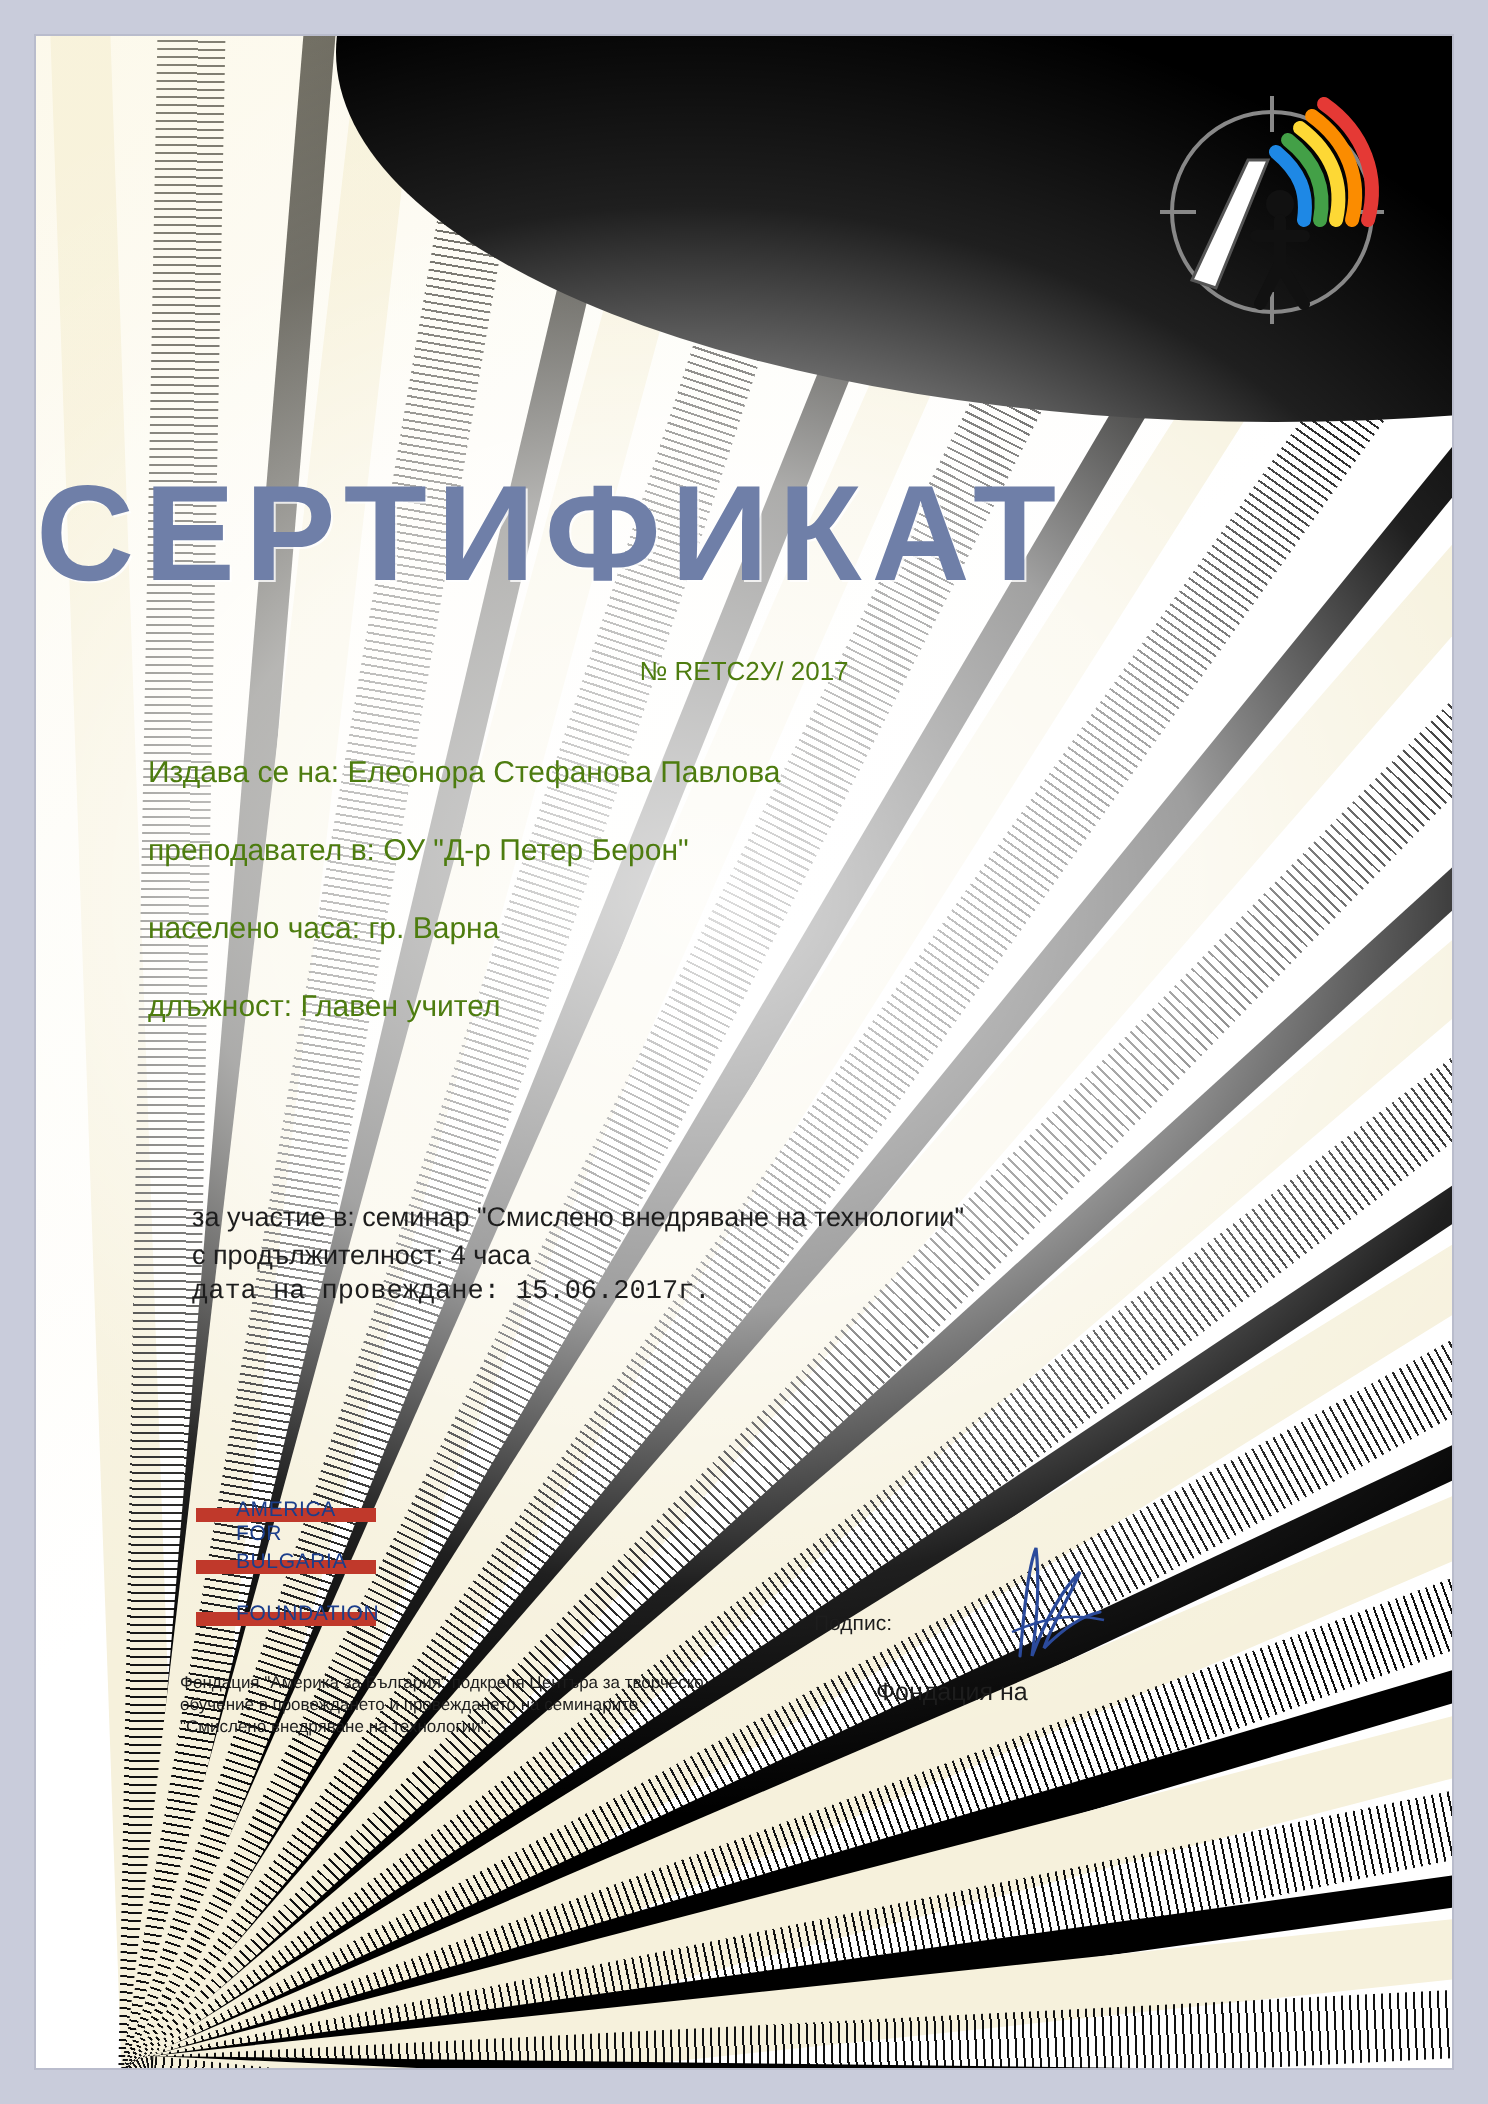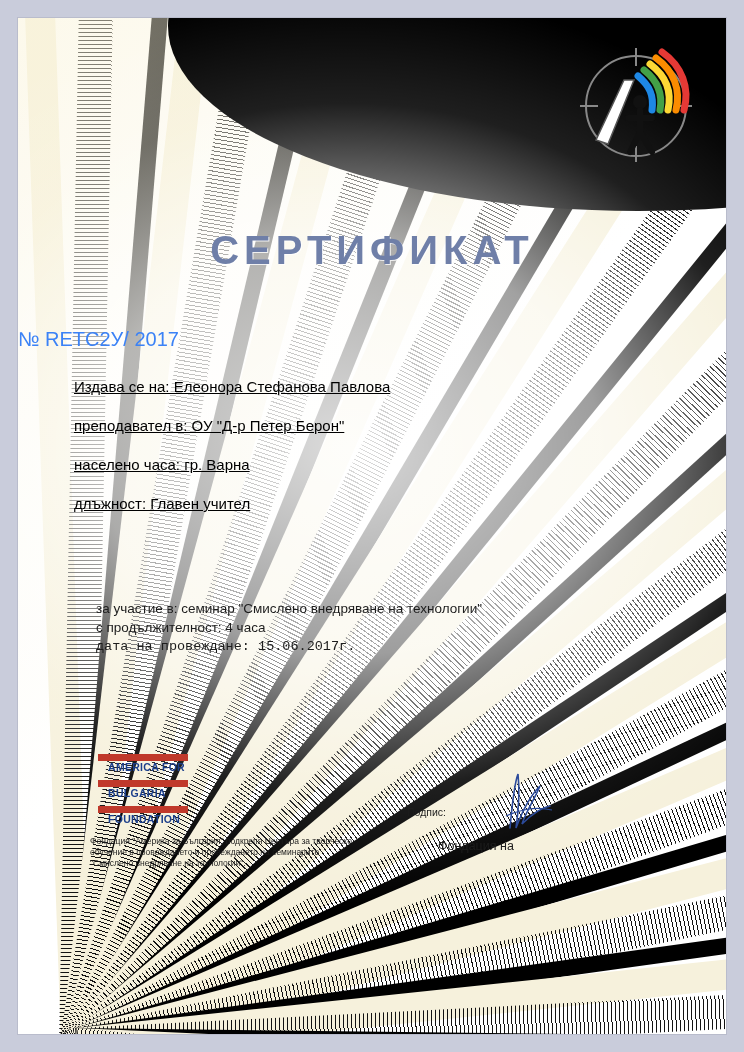--- a/index.html
+++ b/index.html
@@ -84,41 +84,41 @@
 
   
   .content {
     position: absolute;
     inset: 0;
   }
   .title {
     position: absolute;
     left: 0; right: 0;
     top: 210px;
-    text-align: center;
-    font-size: 40px;
+    text-align: left;
+    font-size: 68px;
     font-weight: bold;
     letter-spacing: 5px;
     color: #6f7fa8;
     text-shadow: 1px 1px 0 rgba(255,255,255,0.8);
   }
   .docnum {
     position: absolute;
     left: 0; right: 0;
     top: 310px;
-    font-size: 20px;
-    color: #3b82f6;
+    text-align: center;
+    font-size: 13px;
+    color: #4d7c0f;
   }
   .field {
     position: absolute;
     left: 56px;
     font-size: 15px;
-    color: #000000;
+    color: #4d7c0f;
     white-space: nowrap;
-    text-decoration: underline;
   }
   .f1 { top: 360px; }
   .f2 { top: 399px; }
   .f3 { top: 438px; }
   .f4 { top: 477px; }
 
   .block {
     position: absolute;
     left: 78px;
     font-size: 13.5px;
@@ -142,26 +142,25 @@
     left: 0;
     width: 90px;
     height: 7px;
     background: #c0392b;
   }
   .sponsor .b-a { top: 11px; }
   .sponsor .b-b { top: 37px; }
   .sponsor .b-c { top: 63px; }
   .sponsor .txt {
     position: absolute;
-    left: 10px;
+    left: 20px;
     font-size: 10.5px;
-    font-weight: bold;
+    font-weight: normal;
     color: #1b3e8b;
     letter-spacing: 0.3px;
-    margin-top: 12px;
   }
   .sponsor .t1 { top: 6px; }
   .sponsor .t2 { top: 32px; }
   .sponsor .t3 { top: 58px; }
 
   .footnote {
     position: absolute;
     left: 72px;
     width: 270px;
     top: 818px;

